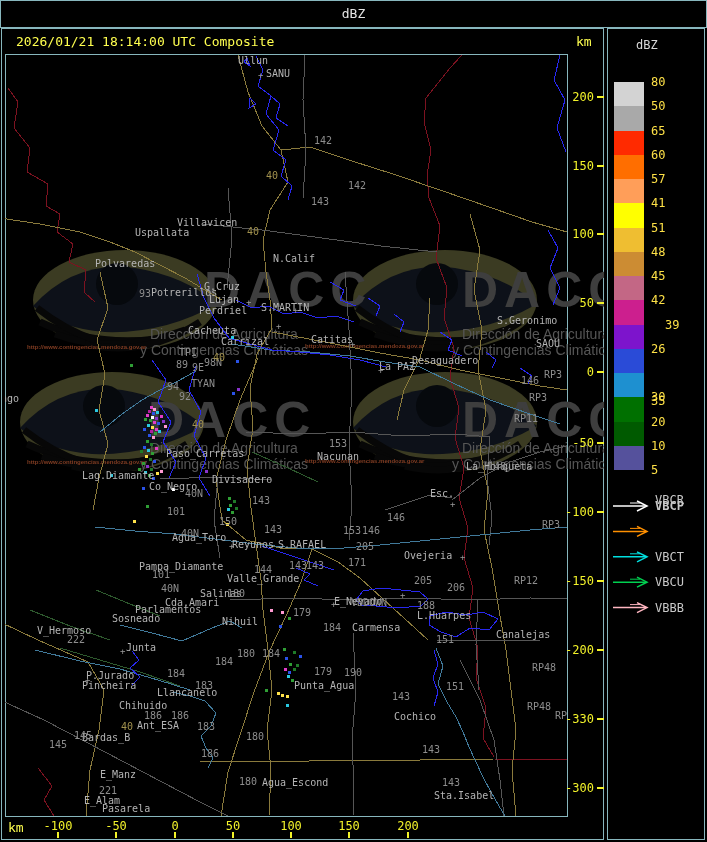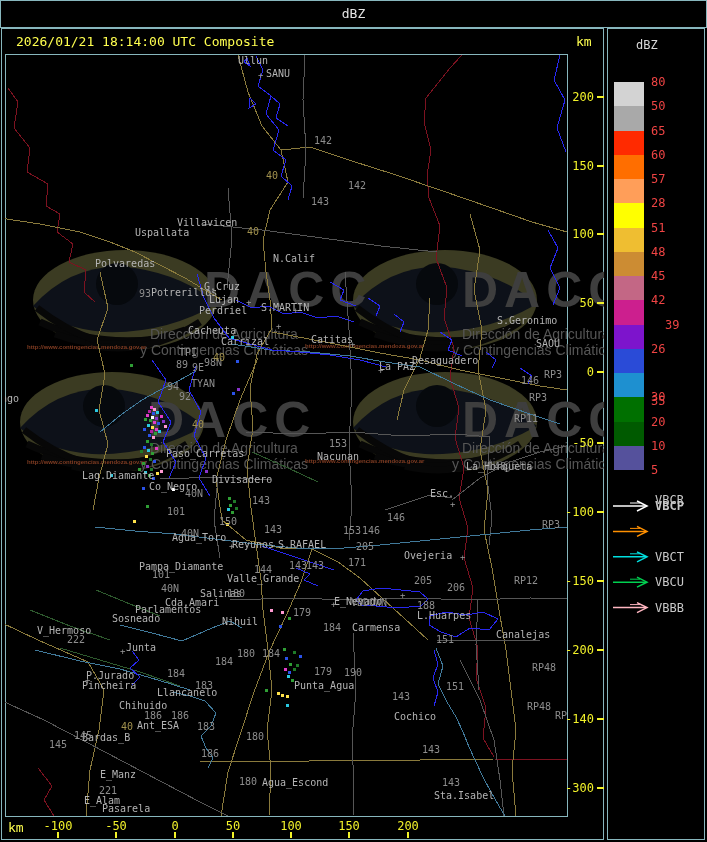--- a/index.html
+++ b/index.html
@@ -13,21 +13,21 @@
   .km-right{left:576px;top:34px;color:#ffff4f;font-size:13px;}
   .km-bottom{left:8px;top:820px;color:#ffff4f;font-size:13px;}
   .mapbox{left:5px;top:54px;width:561px;height:761px;border:1px solid #87b6bd;}
   .ylab{position:absolute;width:40px;text-align:right;color:#f2f22a;font-size:12px;height:12px;line-height:12px;}
   .ytick{position:absolute;left:597px;width:7px;height:2px;background:#f2f22a;}
   .xlab{position:absolute;width:44px;text-align:center;color:#f2f22a;font-size:12px;top:819px;}
   .xtick{position:absolute;top:832px;width:2px;height:6px;background:#f2f22a;}
   .cb-title{left:636px;top:38px;color:#d8d8d8;font-size:12px;}
   .band{position:absolute;left:614px;width:30px;}
   .band.speckled{background-image:radial-gradient(#ff8800 0.7px, transparent 0.9px);background-size:5px 4px;}
-  .bandlab{position:absolute;left:651px;color:#ef4444;font-size:12px;height:12px;line-height:12px;}
+  .bandlab{position:absolute;left:651px;color:#fde047;font-size:12px;height:12px;line-height:12px;}
   .veclab{position:absolute;left:655px;color:#c8c8c8;font-size:12px;height:12px;line-height:12px;}
   svg{position:absolute;left:0;top:0;pointer-events:none;}
   text{font-family:"DejaVu Sans Mono",monospace;}
   .wm-dacc{font-family:"Liberation Sans",sans-serif;font-weight:bold;fill:#3e3e3e;font-size:50px;letter-spacing:6px;}
   .wm-line{font-family:"Liberation Sans",sans-serif;fill:#565656;font-size:14px;}
   .wm-url{font-family:"Liberation Sans",sans-serif;fill:#803c22;font-size:6px;font-weight:bold;}
   .lp{fill:#b4b4b4;font-size:10px;}
   .ln{fill:#8d8d8d;font-size:10px;}
   .lr{fill:#a2924e;font-size:10px;}
   .lx{fill:#9a9a9a;font-size:9px;}
@@ -421,21 +421,21 @@
     <div class="ylab" style="left: 554px; top: 366px;">0</div>
     <div class="ytick" style="top: 371px;"></div>
     <div class="ylab" style="left: 554px; top: 437px;">-50</div>
     <div class="ytick" style="top: 442px;"></div>
     <div class="ylab" style="left: 554px; top: 506px;">-100</div>
     <div class="ytick" style="top: 511px;"></div>
     <div class="ylab" style="left: 554px; top: 575px;">-150</div>
     <div class="ytick" style="top: 580px;"></div>
     <div class="ylab" style="left: 554px; top: 644px;">-200</div>
     <div class="ytick" style="top: 649px;"></div>
-    <div class="ylab" style="left: 554px; top: 713px;">-140</div>
+    <div class="ylab" style="left: 554px; top: 713px;">-330</div>
     <div class="ytick" style="top: 718px;"></div>
     <div class="ylab" style="left: 554px; top: 782px;">-300</div>
     <div class="ytick" style="top: 787px;"></div>
   </div>
 <div id="x-axis">
     <div class="xlab" style="left: 36px;">-100</div>
     <div class="xtick" style="left: 57px;"></div>
     <div class="xlab" style="left: 94px;">-50</div>
     <div class="xtick" style="left: 115px;"></div>
     <div class="xlab" style="left: 153px;">0</div>
@@ -466,21 +466,21 @@
     <div class="band" style="top: 348.75px; height: 24.25px; background: rgb(42, 75, 215);"></div>
     <div class="band" style="top: 373px; height: 24.25px; background: rgb(30, 144, 208);"></div>
     <div class="band" style="top: 397.25px; height: 24.25px; background: rgb(0, 112, 0);"></div>
     <div class="band" style="top: 421.5px; height: 24.25px; background: rgb(0, 90, 0);"></div>
     <div class="band" style="top: 445.75px; height: 24.25px; background: rgb(85, 81, 156);"></div>
     <div class="bandlab" style="top: 76px;">80</div>
     <div class="bandlab" style="top: 100.25px;">50</div>
     <div class="bandlab" style="top: 124.5px;">65</div>
     <div class="bandlab" style="top: 148.75px;">60</div>
     <div class="bandlab" style="top: 173px;">57</div>
-    <div class="bandlab" style="top: 197.25px;">28</div>
+    <div class="bandlab" style="top: 197.25px;">41</div>
     <div class="bandlab" style="top: 221.5px;">51</div>
     <div class="bandlab" style="top: 245.75px;">48</div>
     <div class="bandlab" style="top: 270px;">45</div>
     <div class="bandlab" style="top: 294.25px;">42</div>
     <div class="bandlab" style="top: 318.5px; margin-left: 14px;">39</div>
     <div class="bandlab" style="top: 342.75px;">26</div>
     <div class="bandlab" style="top: 367px; margin-top: 28px;">35</div>
     <div class="bandlab" style="top: 391.25px;">30</div>
     <div class="bandlab" style="top: 415.5px;">20</div>
     <div class="bandlab" style="top: 439.75px;">10</div>

